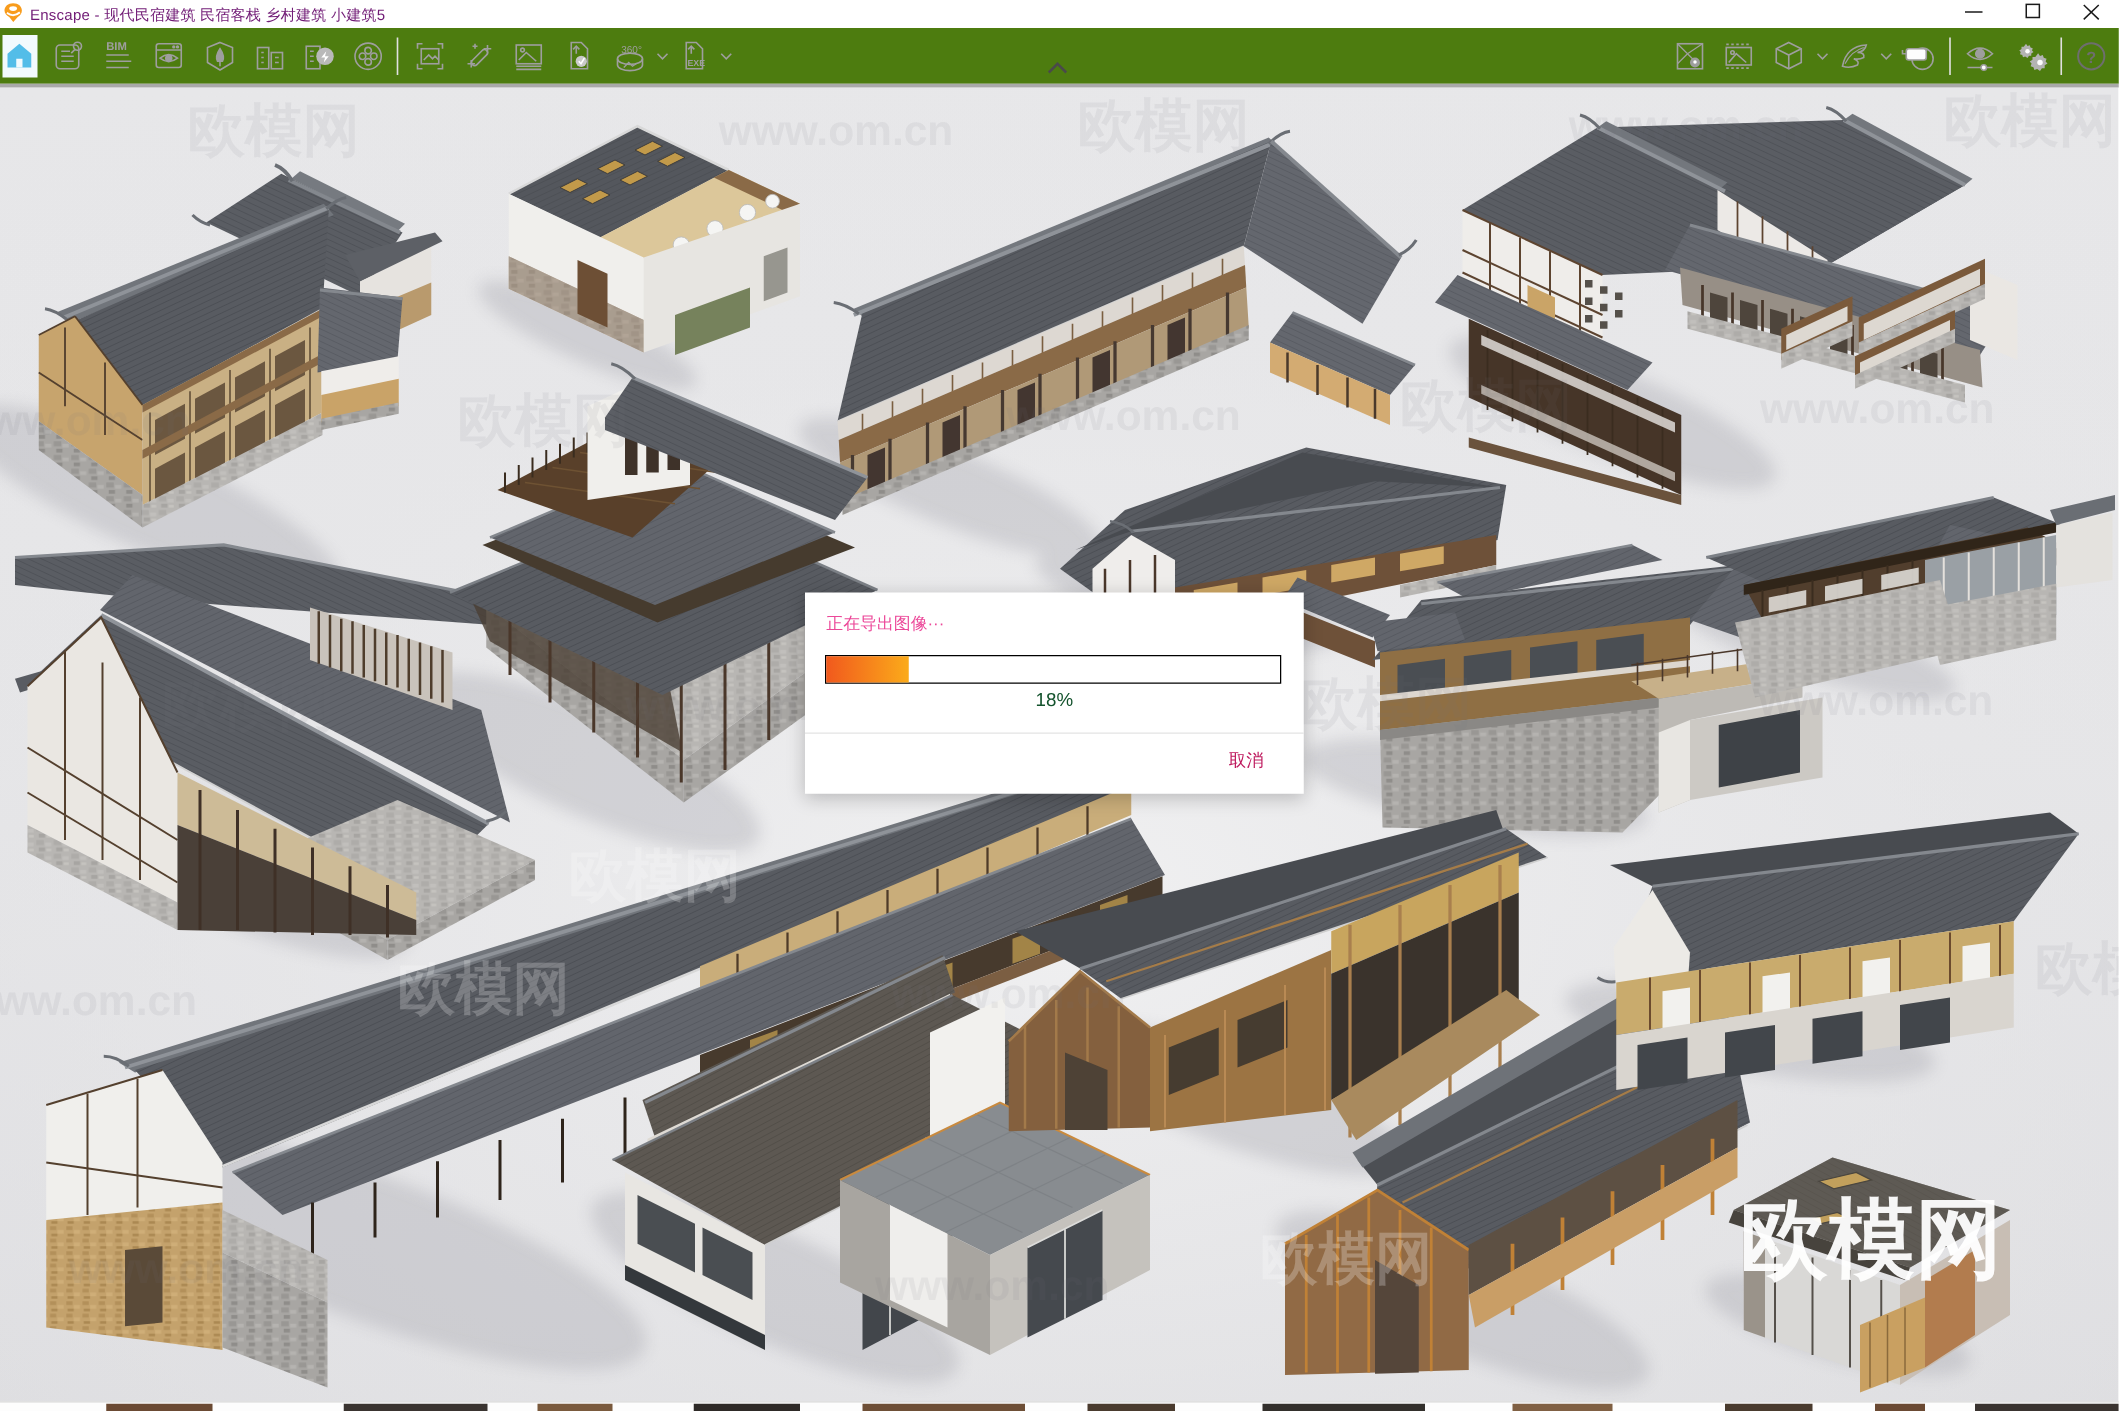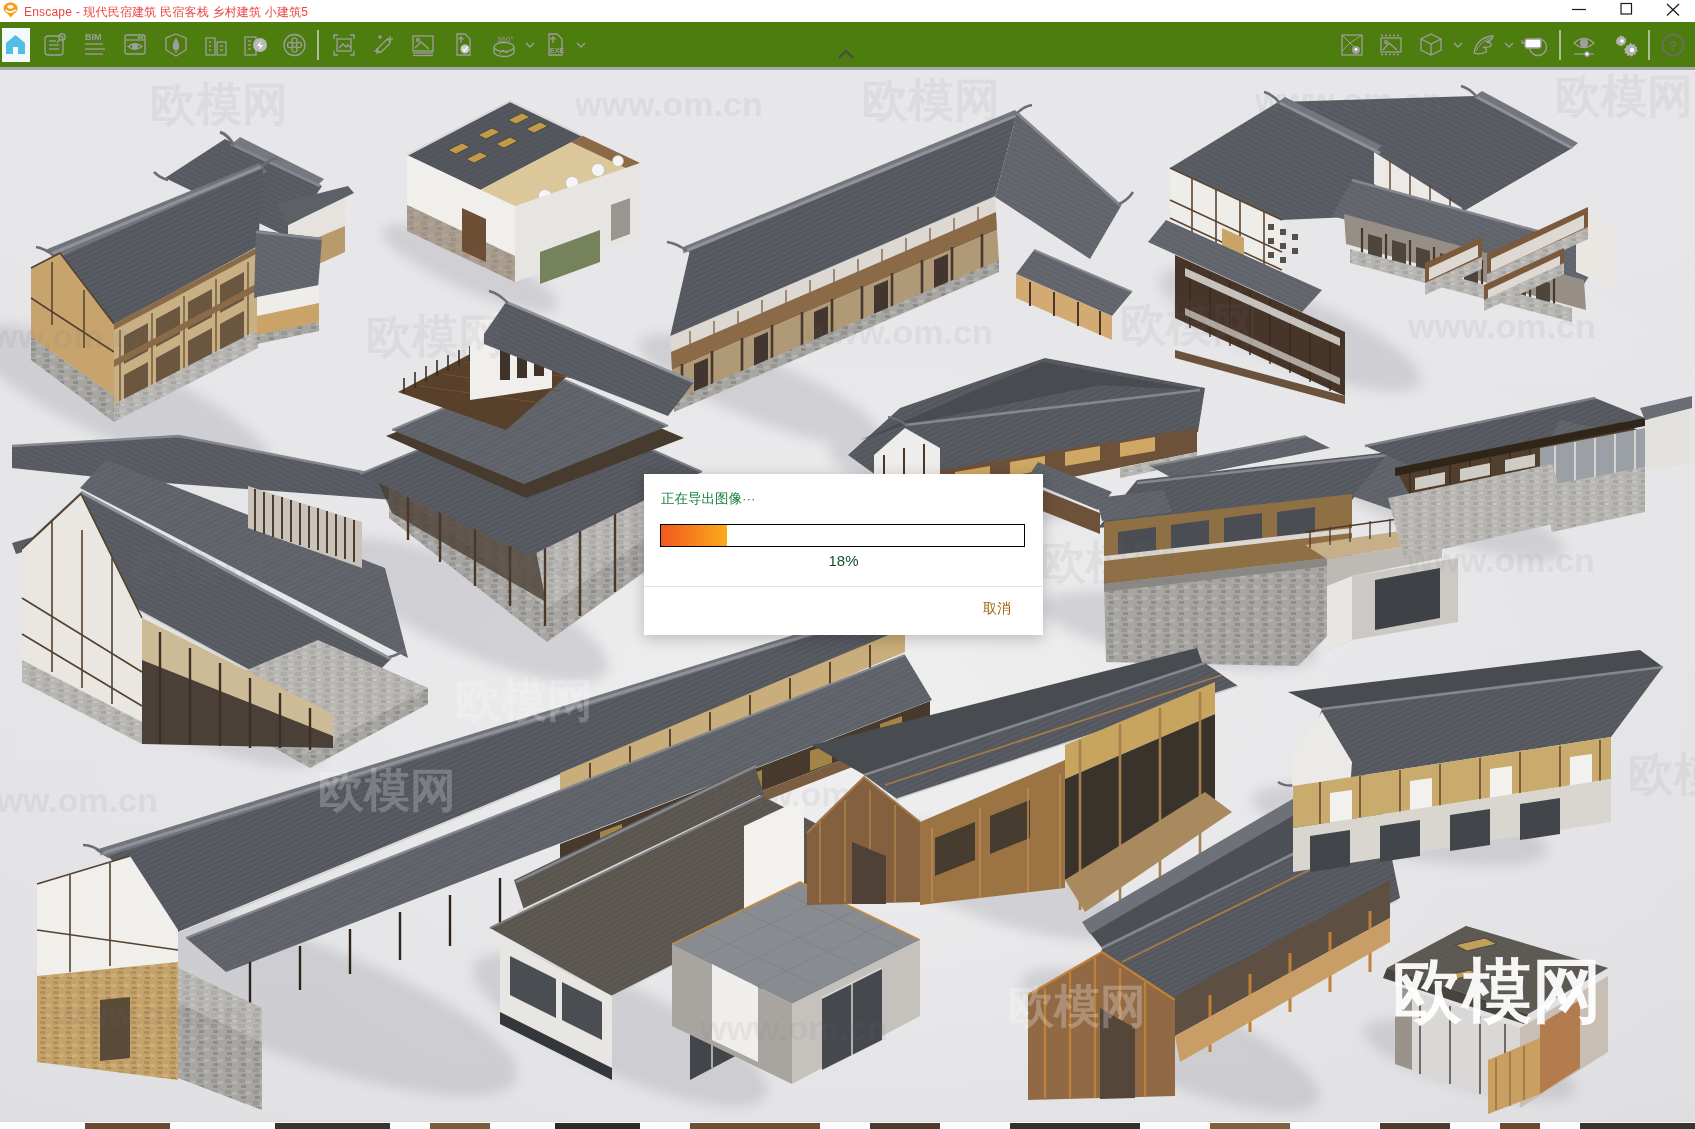--- a/index.html
+++ b/index.html
@@ -1,30 +1,30 @@
 <!DOCTYPE html>
 <html><head>
 <meta charset="utf-8">
 <style>
   html,body{margin:0;padding:0;}
   #app{position:relative;width:1695px;height:1129px;overflow:hidden;background:#fff;
        font-family:"Liberation Sans", sans-serif;}
   #titlebar{position:absolute;left:0;top:0;width:1695px;height:22px;background:#ffffff;}
-  #title-text{position:absolute;left:24px;top:4px;font-size:12px;color:#ef4444;letter-spacing:0.2px;}
+  #title-text{position:absolute;left:24px;top:4px;font-size:12px;color:#701a75;letter-spacing:0.2px;}
   #toolbar{position:absolute;left:0;top:22px;width:1695px;height:45px;background:#4d7c0f;}
   #grayband{position:absolute;left:0;top:67px;width:1695px;height:3px;background:#a9a9a9;}
   #viewport{position:absolute;left:0;top:70px;width:1695px;height:1082px;}
   #dialog{position:absolute;left:644px;top:474px;width:399px;height:161px;background:#ffffff;
           box-shadow:0 3px 14px rgba(0,0,0,0.22);}
-  #dlg-title{position:absolute;left:17px;top:16px;font-size:13.5px;color:#15803d;}
+  #dlg-title{position:absolute;left:17px;top:16px;font-size:13.5px;color:#ec4899;}
   #dlg-bar{position:absolute;left:16px;top:50px;width:363px;height:21px;border:1.6px solid #000;background:#fff;}
   #dlg-fill{position:absolute;left:0;top:0;height:21px;width:66px;background:linear-gradient(90deg,#f1591d,#fbab1a);}
   #dlg-pct{position:absolute;left:0;top:78px;width:399px;text-align:center;font-size:15px;color:#14532d;}
   #dlg-divider{position:absolute;left:0;top:112px;width:399px;height:1px;background:#e3e3e3;}
-  #dlg-cancel{position:absolute;right:32px;top:126px;font-size:14px;color:#a16207;}
+  #dlg-cancel{position:absolute;right:32px;top:126px;font-size:14px;color:#be185d;}
   #filmstrip{position:absolute;left:0;top:1121px;width:1695px;height:8px;background:#fdfdfd;border-top:1px solid #d8d8d8;}
 </style>
 </head>
 <body>
 <div id="app">
   <div id="viewport">
   <svg width="1695" height="1051" viewBox="0 70 1695 1051" style="position:absolute;left:0;top:0">
   <defs>
     <linearGradient id="bgg" x1="0" y1="0" x2="0" y2="1">
       <stop offset="0" stop-color="#e7e7e9"></stop>

